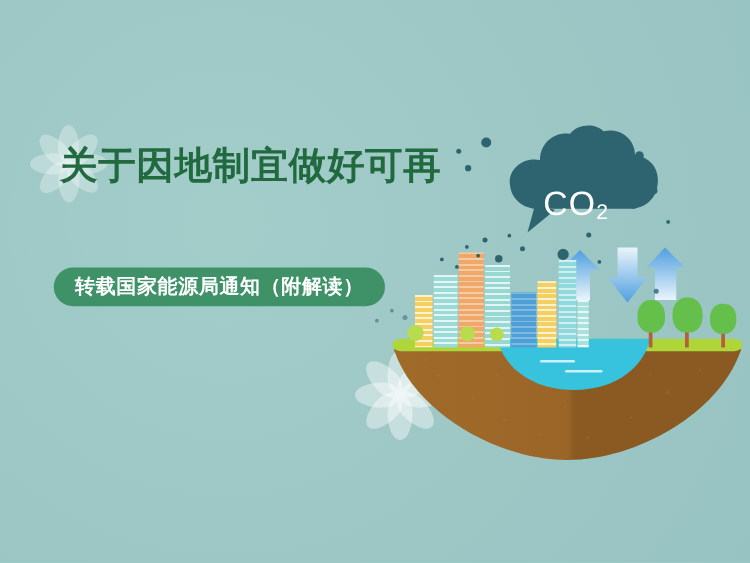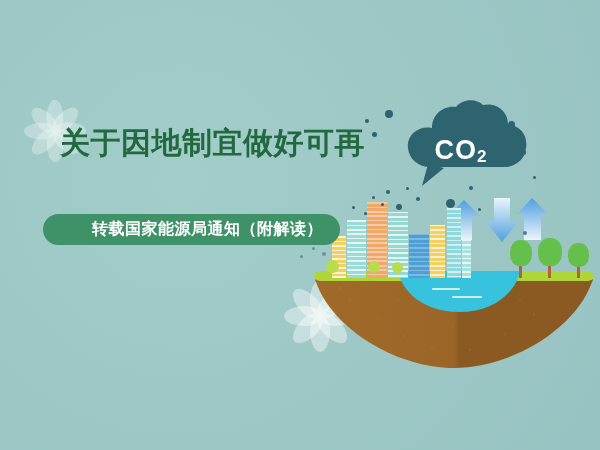--- a/index.html
+++ b/index.html
@@ -23,23 +23,22 @@
     width:28%; height:50%;
     background: rgba(255,255,255,0.38);
     border-radius:50% 50% 50% 50% / 60% 60% 40% 40%;
     transform-origin:50% 100%;
   }
   #flower-top .petal { background: rgba(255,255,255,0.30); }
   #flower-bottom .petal { background: rgba(255,255,255,0.42); }
 
   
   #title-block {
-    position:absolute; left:48px; top:126px; width:310px;
+    position:absolute; left:48px; top:116px; width:310px;
     z-index:40;
-    margin-left:12px;
   }
   .title-line {
     font-family:"Liberation Serif", serif;
     font-weight:bold;
     font-size:30px;
     line-height:33px;
     color:#21693f;
     letter-spacing:0.5px;
     white-space:nowrap;
   }
@@ -53,30 +52,29 @@
     border-radius:16px;
     z-index:40;
   }
   #subtitle-badge .badge-text {
     font-family:"Liberation Serif", serif;
     font-weight:bold;
     font-size:16px;
     color:#ffffff;
     letter-spacing:0.5px;
     white-space:nowrap;
-    margin-left:32px;
   }
 
   
   #co2-cloud { position:absolute; left:386px; top:98px; width:150px; height:108px; z-index:30; }
   #co2-label {
-    position:absolute; left:386px; top:135px; width:150px;
+    position:absolute; left:386px; top:148px; width:150px;
     text-align:center; z-index:31;
     font-family:"Liberation Sans", sans-serif;
-    font-weight:bold; font-size:27px; color:#ffffff; letter-spacing:1px;
+    font-weight:normal; font-size:27px; color:#ffffff; letter-spacing:1px;
   }
   #co2-label sub { font-size:17px; vertical-align:baseline; position:relative; top:3px; }
 
   .dot { position:absolute; border-radius:50%; background:#2d6470; z-index:29; }
 
   
   #scene { position:absolute; left:0; top:0; width:600px; height:450px; z-index:20; }
 
   #tree-group { position:absolute; left:508px; top:238px; width:86px; height:48px; z-index:23; }
   .tree-crown { position:absolute; background:#64bf4b; border-radius:46% 46% 44% 44%; }

